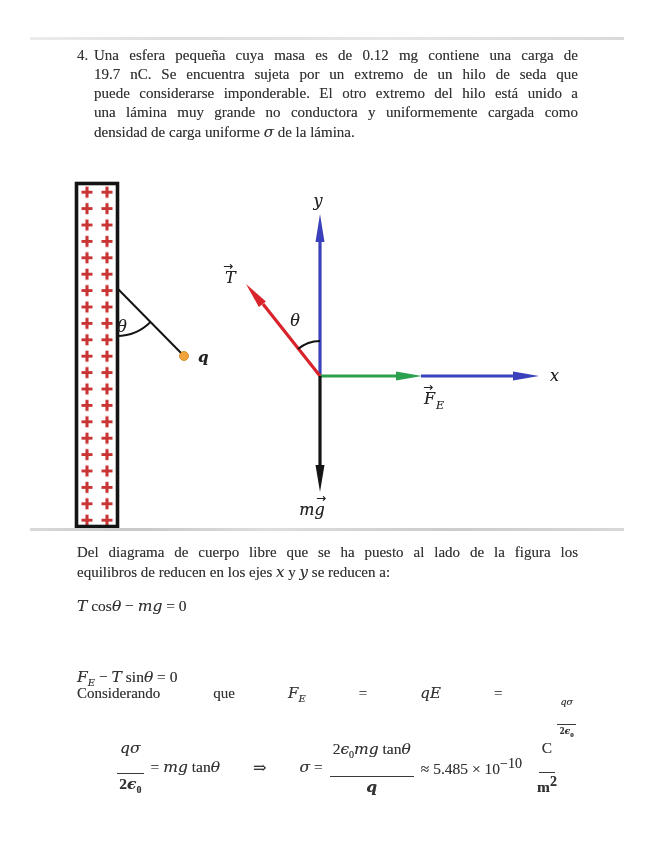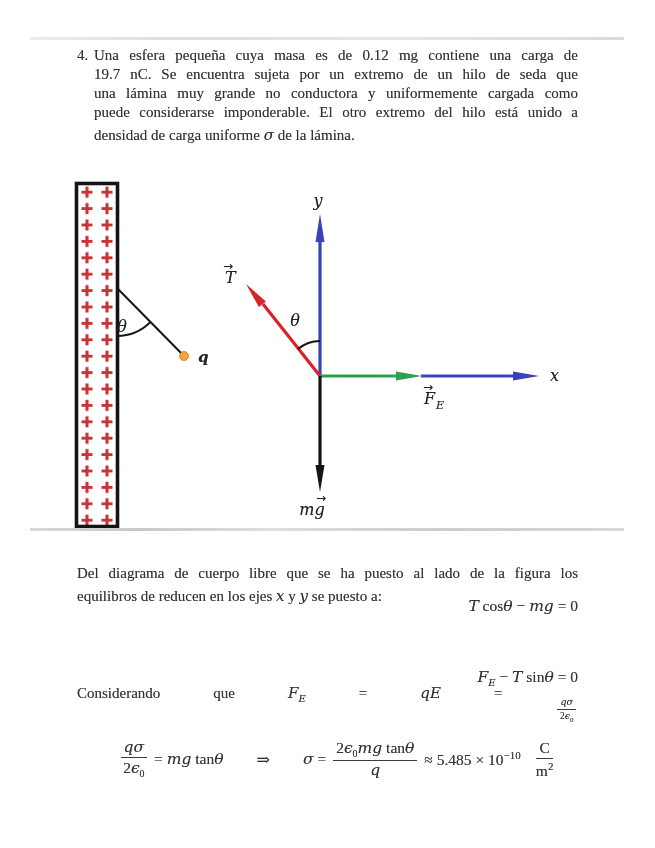--- a/index.html
+++ b/index.html
@@ -13,43 +13,43 @@
   .rule { position: absolute; height: 3px; }
   .rule-top { left: 30px; top: 37px; width: 594px;
     background: linear-gradient(90deg,#ececec,#dedede 25%,#e6e6e6 60%,#dadada); }
   .rule-mid { left: 30px; top: 528px; width: 594px;
     background: linear-gradient(90deg,#d9d9d9,#c8c8c8 18%,#dedede 40%,#cccccc 70%,#d8d8d8); }
 
   .problem { position: absolute; left: 77px; top: 46px; width: 501px; display: flex; }
   .pnum { width: 17px; flex: none; line-height: 19px; }
   .ptext { flex: 1; line-height: 19px; }
   .jline { text-align: justify; text-align-last: justify; }
-  .line { line-height: 27px; }
+  .line { line-height: 21px; }
 
   .mi { font-style: italic; font-family: "DejaVu Serif", serif; }
   .mr { font-style: normal; }
   sub { font-size: 10px; }
   sup { font-size: 10px; }
 
   .body-para { position: absolute; left: 77px; width: 501px; line-height: 19px; }
-  .eq { position: absolute; left: 77px; width: 501px; text-align: right; font-size: 15.5px; }
+  .eq { position: absolute; left: 77px; width: 501px; text-align: left; font-size: 15.5px; }
 
   .frac { display: inline-flex; flex-direction: column; align-items: center;
     line-height: 1.12; vertical-align: middle; }
-  .frac .num { border-bottom: 1.2px solid #3a3a3a; padding: 0 3px 1px; }
-  .frac .den { padding-top: 1px; }
+  .frac .num { border-bottom: 1.2px solid #3a3a3a; padding: 0 3px 16px; }
+  .frac .den { padding-top: 1px; font-weight: bold; }
   .ifrac { font-size: 9.5px; vertical-align: -7px; margin: 0 2px; }
   .ifrac sub { font-size: 7px; }
 
   .eq-final { position: absolute; left: 77px; top: 739px; width: 520px;
     display: flex; align-items: center; justify-content: center;
     font-size: 15.5px; gap: 7px; }
   .eq-final .implies { margin: 0 26px; font-size: 16px; }
   .eq-final .unit-frac { margin-left: 8px; }
-  .eq-final sup { font-size: 11px; }
+  .eq-final sup { font-size: 14px; }
 
   .figure-wrap { position: absolute; left: 60px; top: 180px; width: 560px; height: 350px; }
   svg text { font-family: "DejaVu Serif", serif; font-style: italic; fill: #222;
     font-size: 16px; }
   svg text.vec-arrow-txt { font-family: "DejaVu Sans", sans-serif; font-style: normal;
     font-size: 12px; }
   svg text.sub-txt { font-size: 11px; }
   svg text.q-label { font-weight: bold; font-size: 15px; }
 </style>
 </head>
@@ -57,22 +57,22 @@
 
 <div class="page">
 
   <div class="rule rule-top"></div>
 
   <div class="problem">
     <div class="pnum">4.</div>
     <div class="ptext">
       <div class="jline">Una esfera pequeña cuya masa es de 0.12 mg contiene una carga de</div>
       <div class="jline">19.7 nC. Se encuentra sujeta por un extremo de un hilo de seda que</div>
+      <div class="jline">puede considerarse imponderable. El otro extremo del hilo está unido a</div>
       <div class="jline">una lámina muy grande no conductora y uniformemente cargada como</div>
-      <div class="jline">puede considerarse imponderable. El otro extremo del hilo está unido a</div>
       <div class="line"><span>densidad de carga uniforme </span><span class="mi">σ</span><span> de la lámina.</span></div>
     </div>
   </div>
 
   <div class="figure-wrap">
     <svg width="560" height="350" viewBox="0 0 560 350">
       <defs>
         <pattern id="plusPat" patternUnits="userSpaceOnUse" x="16" y="4" width="42" height="16.4">
           <path d="M5.5 8.2 H16.5 M11 2.7 V13.7" fill="none" stroke-width="3.1" stroke="#c93434"></path>
           <path d="M25.5 8.2 H36.5 M31 2.7 V13.7" fill="none" stroke-width="3.1" stroke="#c93434"></path>
@@ -113,23 +113,23 @@
 
       <line x1="260" y1="196" x2="260" y2="287" stroke="#141414" stroke-width="3.2"></line>
       <polygon points="260,312 255.5,285 264.5,285" fill="#141414"></polygon>
       <text x="256" y="322" class="vec-arrow-txt">→</text>
       <text x="252" y="335" text-anchor="middle">mg</text>
     </svg>
   </div>
 
   <div class="rule rule-mid"></div>
 
-  <div class="body-para" style="top:564px">
+  <div class="body-para" style="top:543px">
     <div class="jline">Del diagrama de cuerpo libre que se ha puesto al lado de la figura los</div>
-    <div class="line"><span>equilibros de reducen en los ejes </span><span class="mi">x</span><span> y </span><span class="mi">y</span><span> se puesto a:</span></div>
+    <div class="line"><span>equilibros de reducen en los ejes </span><span class="mi">x</span><span> y </span><span class="mi">y</span><span> se reducen a:</span></div>
   </div>
 
   <div class="eq" style="top:597px">
     <span class="mi">T</span>
     <span class="mr">cos</span><span class="mi">θ</span>
     <span class="mr">−</span>
     <span class="mi">mg</span>
     <span class="mr">= 0</span>
   </div>
 

